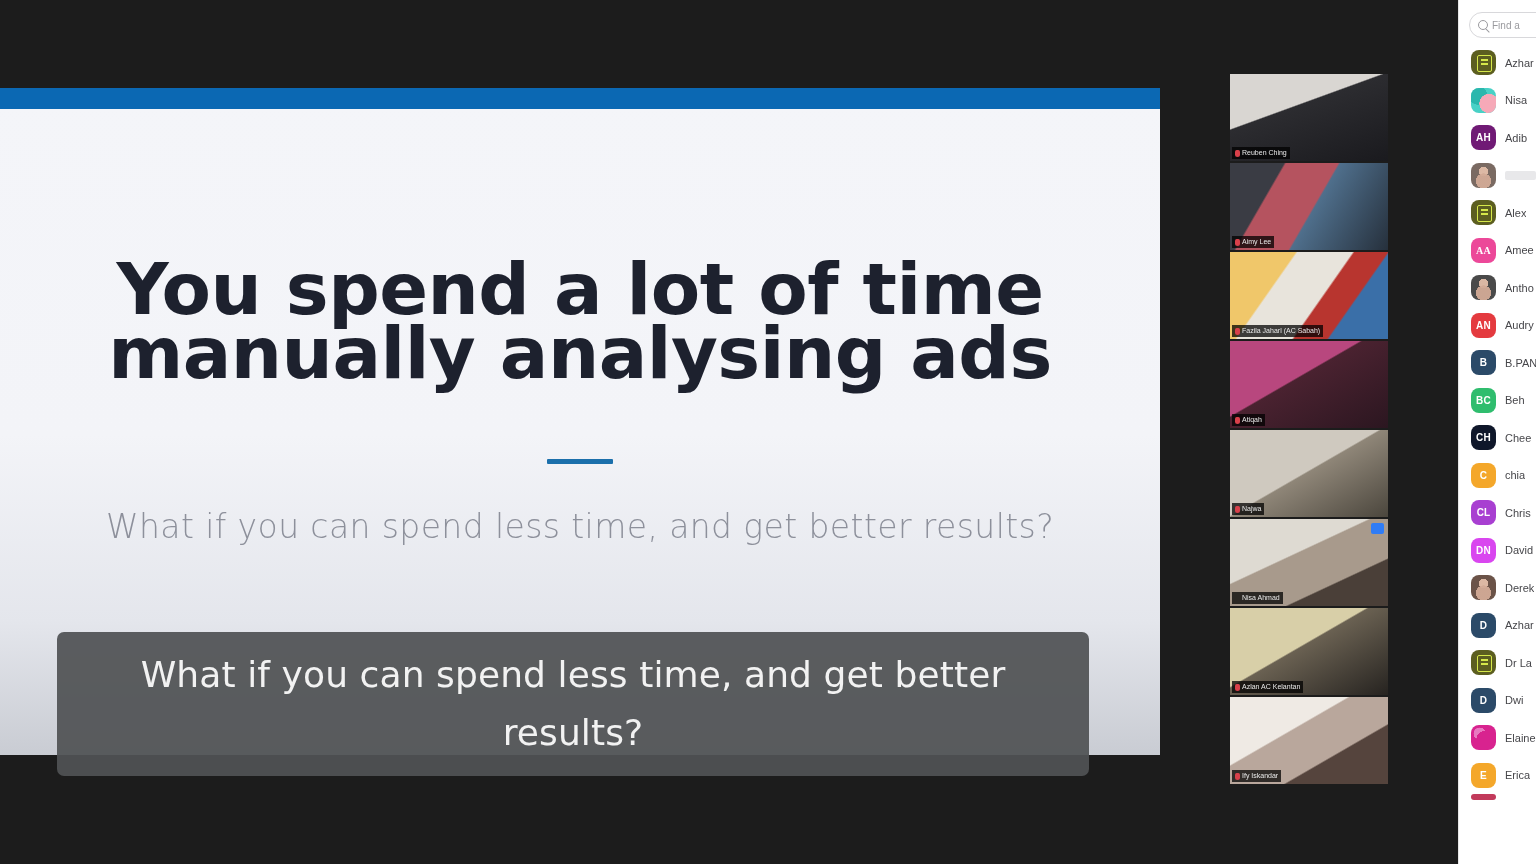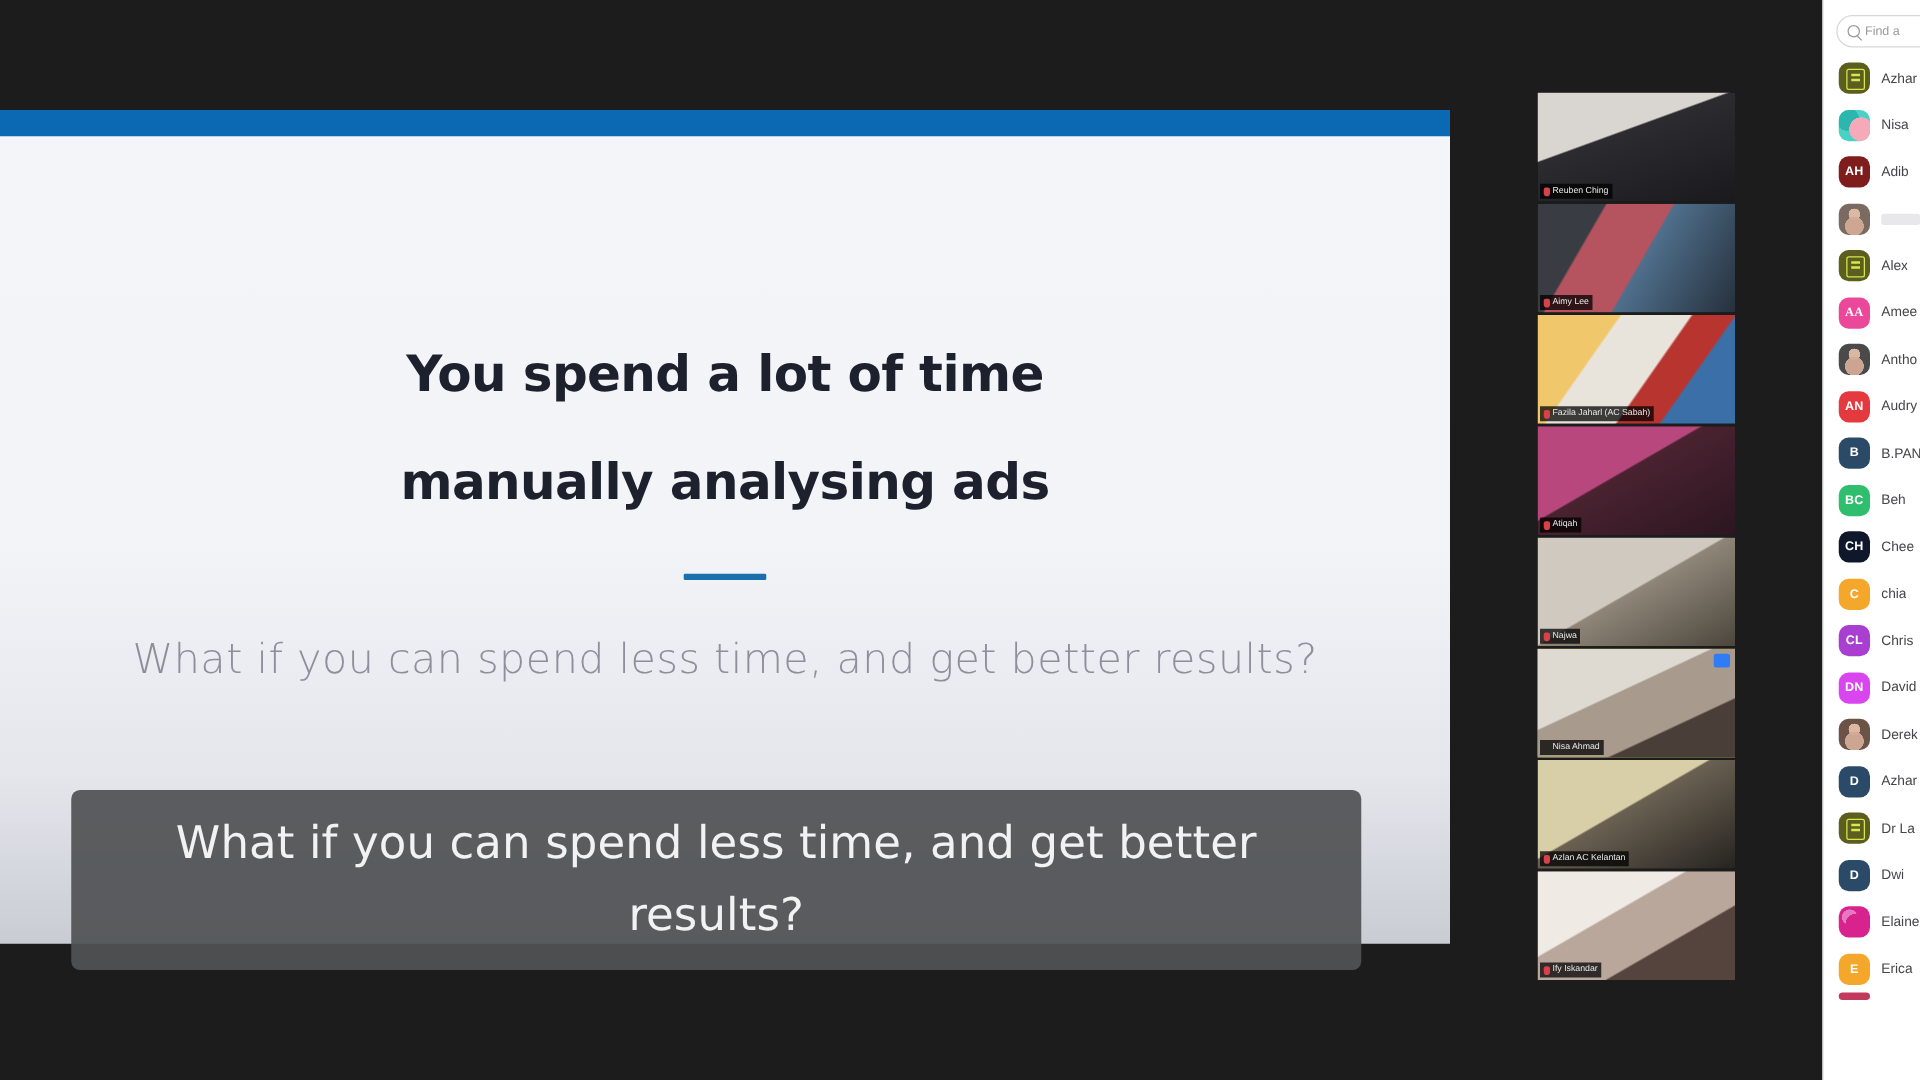--- a/index.html
+++ b/index.html
@@ -23,22 +23,22 @@
     background: #0b68b3;
   }
   .slide-body {
     position: absolute; left: 0; top: 21px; width: 100%; height: 646px;
   }
   .slide-title {
     position: absolute; left: 0; top: 148px; width: 100%;
     text-align: center;
     font-family: "DejaVu Sans", sans-serif;
     font-weight: bold;
-    font-size: 40px;
-    line-height: 86px;
+    font-size: 72px;
+    line-height: 64px;
     letter-spacing: -0.5px;
     color: #1d212e;
     white-space: pre-line;
   }
   .slide-rule {
     position: absolute; left: 50%; top: 350px;
     transform: translateX(-50%);
     width: 66px; height: 5px; background: #1b6fab; border-radius: 1px;
   }
   .slide-subtitle {
@@ -280,21 +280,21 @@
     <div class="contact-list">
         <div class="contact">
           <div class="avatar doc" style="background: rgb(92, 94, 32);"></div>
           <span class="contact-name">Azhar</span>
         </div>
         <div class="contact">
           <div class="avatar art" style="background: rgb(73, 209, 198);"></div>
           <span class="contact-name">Nisa</span>
         </div>
         <div class="contact">
-          <div class="avatar" style="background: #7f1d1d;">AH</div>
+          <div class="avatar" style="background: #701a75;">AH</div>
           <span class="contact-name">Adib</span>
         </div>
         <div class="contact">
           <div class="avatar photo" style="background: rgb(122, 106, 98);"></div>
           <span class="name-skeleton"></span>
         </div>
         <div class="contact">
           <div class="avatar doc" style="background: rgb(92, 94, 32);"></div>
           <span class="contact-name">Alex</span>
         </div>

